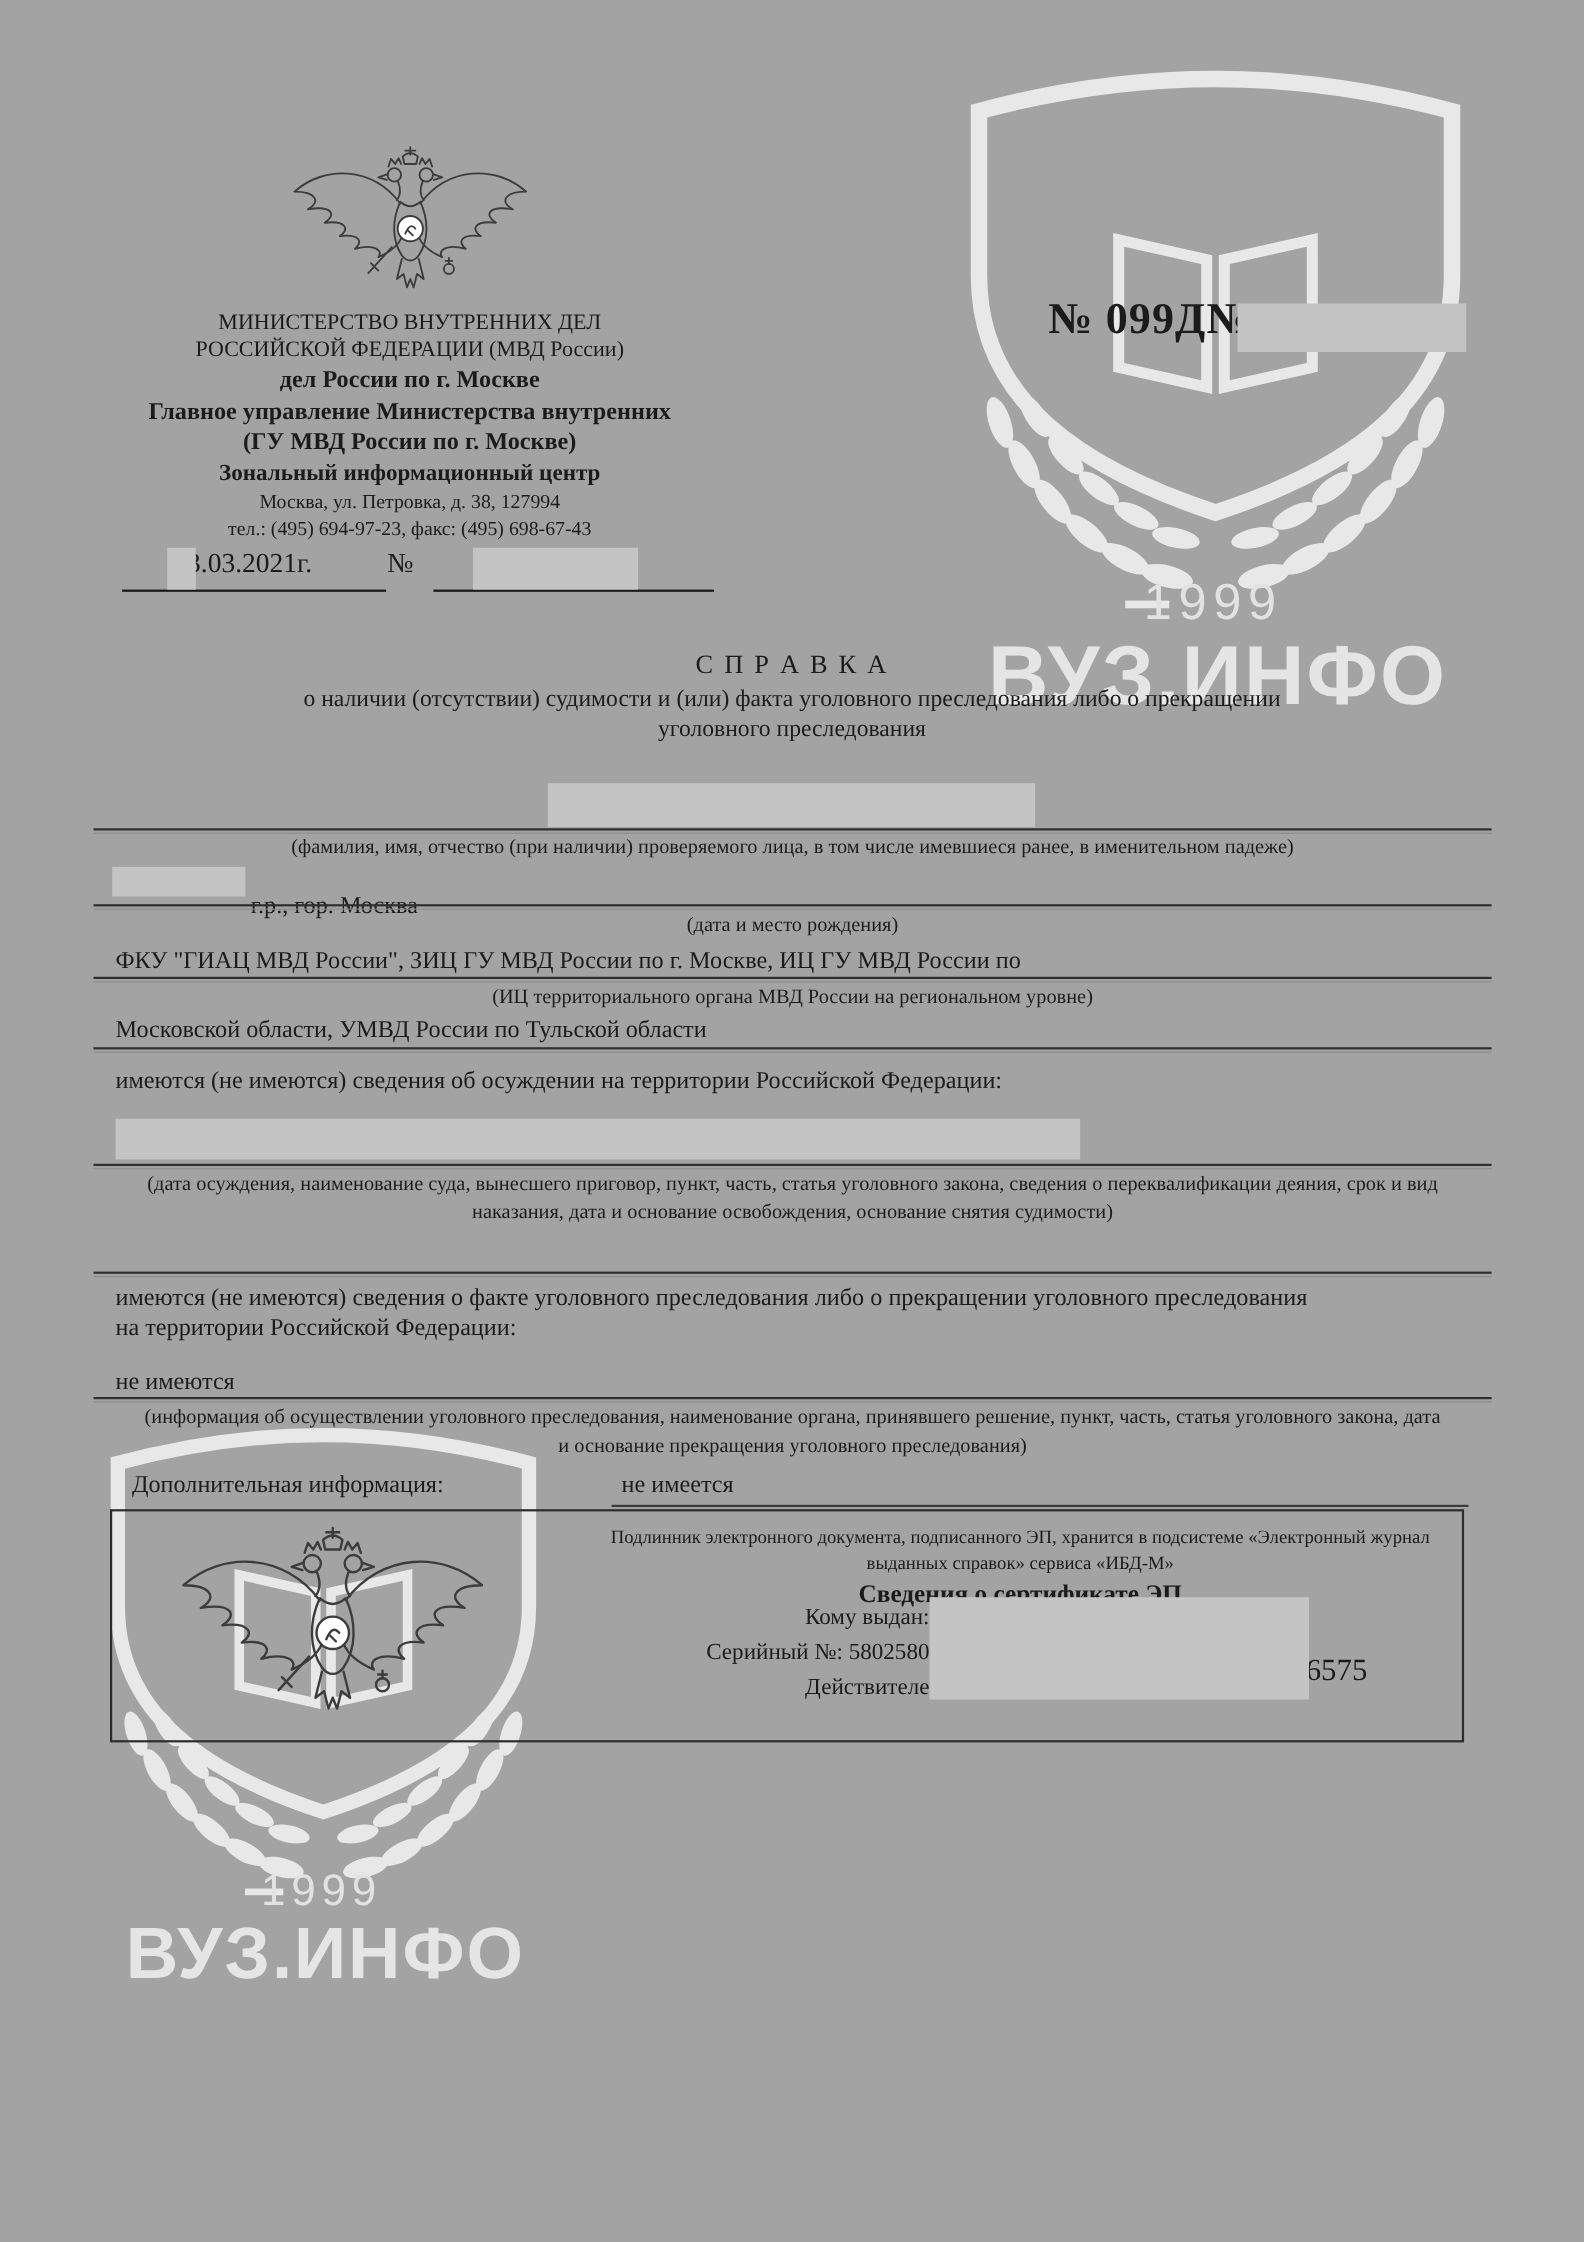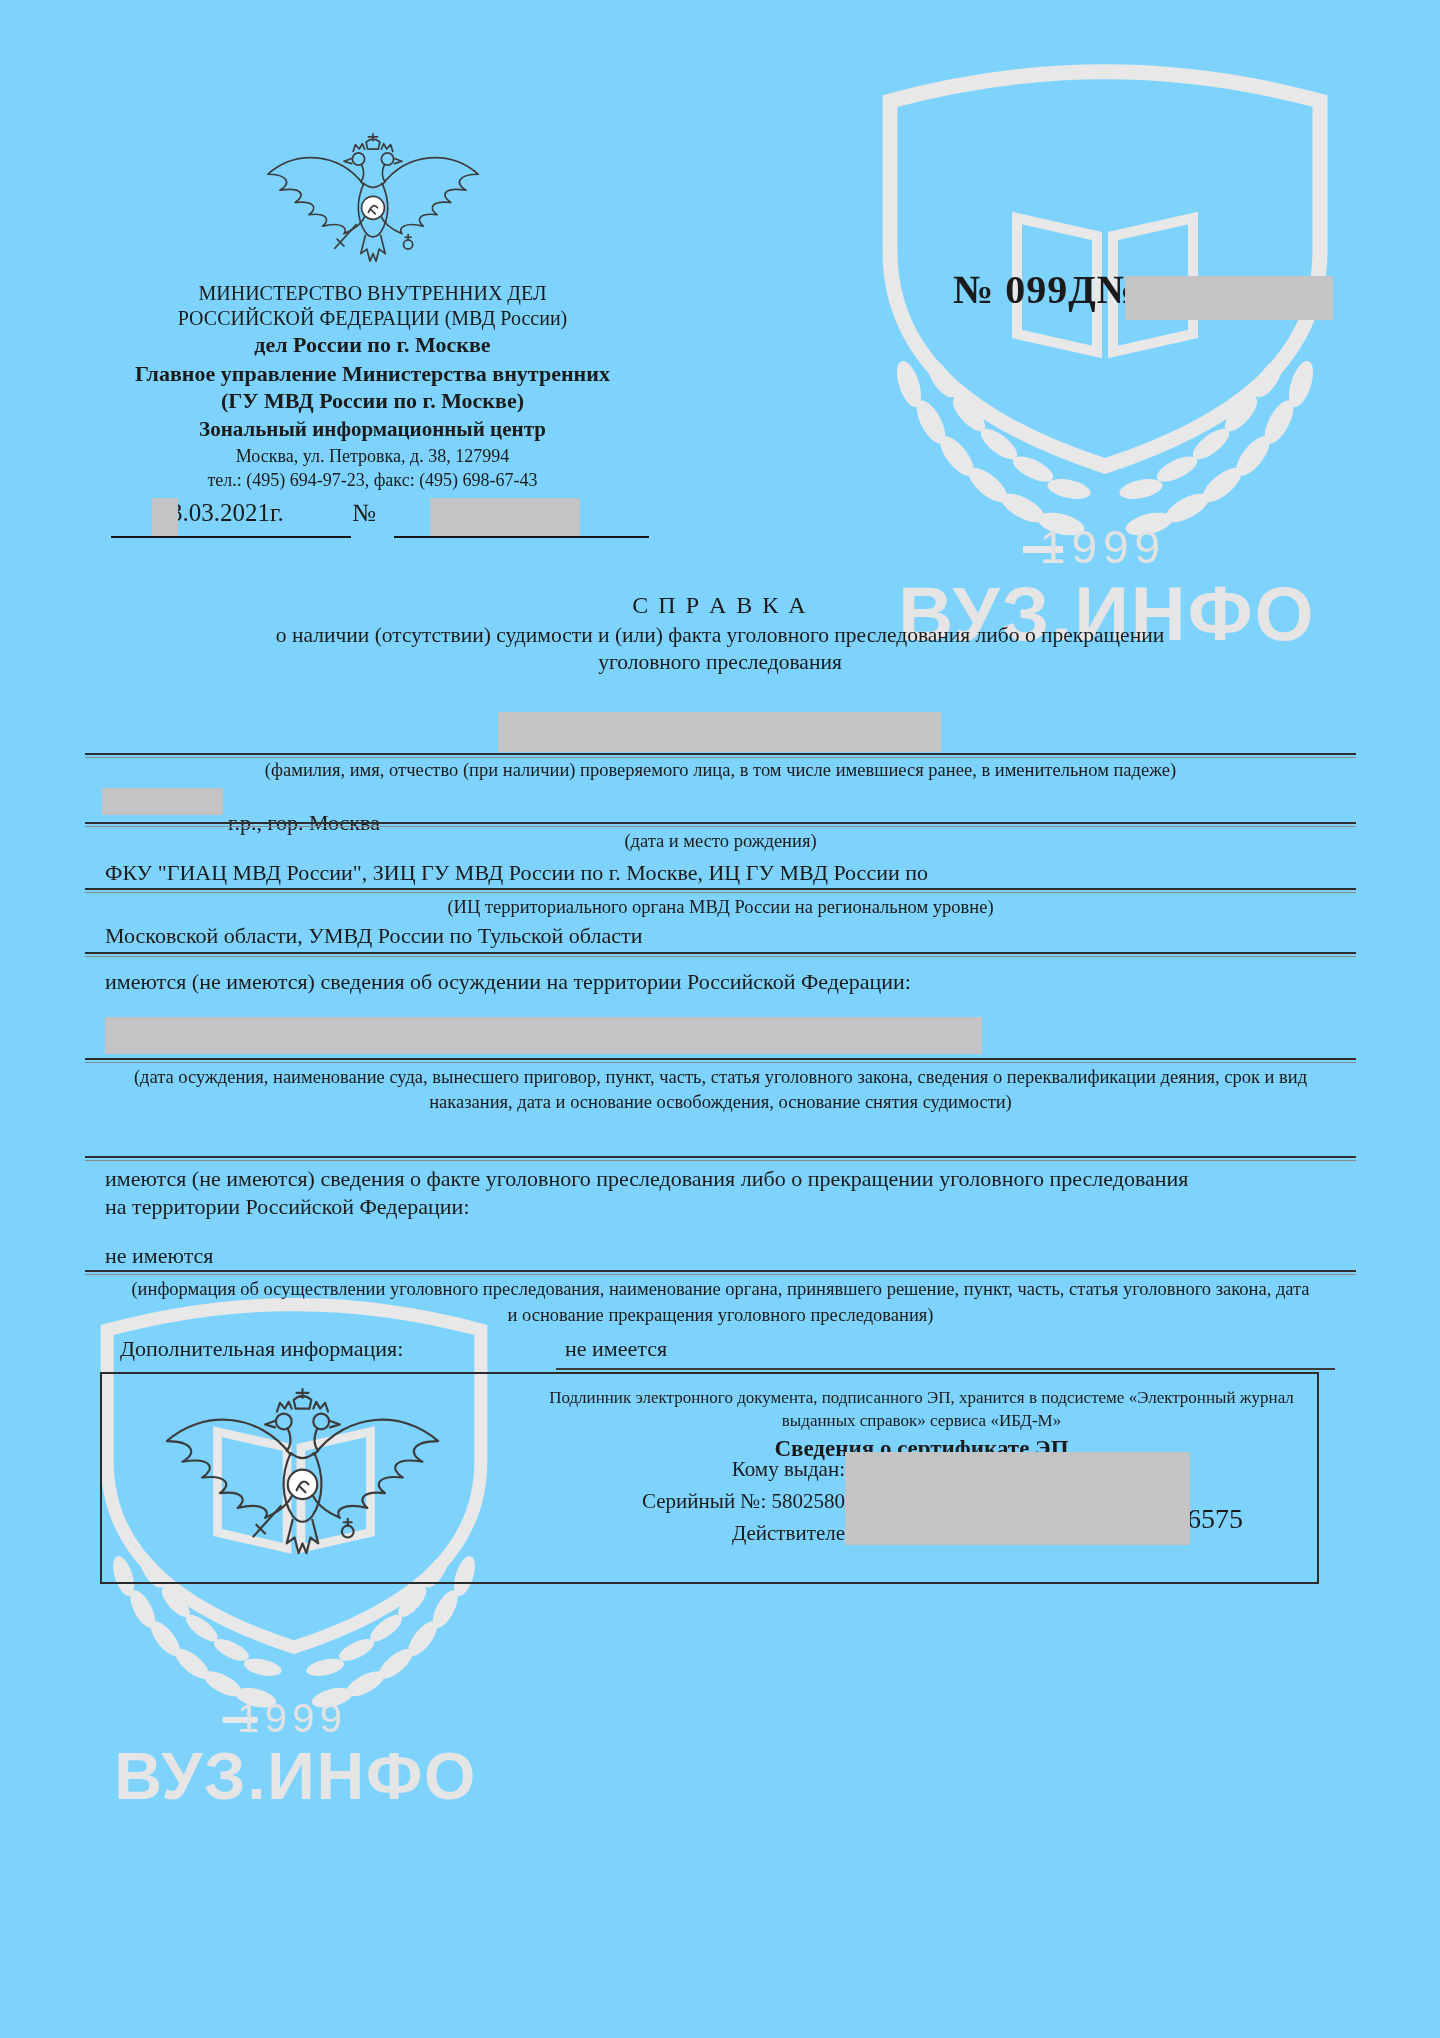--- a/index.html
+++ b/index.html
@@ -1,17 +1,17 @@
 <!DOCTYPE html>
 <html><head>
 <meta charset="utf-8">
 <style>
   html,body{margin:0;padding:0;background:#ffffff;}
   .page{
-    position:relative;width:1440px;height:2038px;background:#7dd3fc;overflow:hidden;
+    position:relative;width:1440px;height:2038px;background:#a3a3a3;overflow:hidden;
     font-family:"Liberation Serif","DejaVu Serif",serif;color:#1b1b1b;
   }
   
   .wm{position:absolute;z-index:0;}
   
   .letterhead{position:absolute;left:100px;top:130px;width:545px;text-align:center;z-index:1;}
   .letterhead .emblem{display:block;margin:0 auto 6px auto;}
   .lh-sm{font-size:20px;line-height:25px;}
   .lh-bold{font-size:22px;line-height:27px;font-weight:bold;}
   .lh-bold2{font-size:21px;line-height:26px;font-weight:bold;}
@@ -26,21 +26,21 @@
   .titleblock{position:absolute;left:85px;top:588px;width:1270px;text-align:center;z-index:1;}
   .titleblock .t{font-size:24px;line-height:34px;letter-spacing:2px;}
   .titleblock .sub{font-size:21.5px;line-height:27px;}
   
   .content{position:absolute;left:85px;top:705px;width:1271px;height:700px;z-index:1;}
   .content .body-line{position:absolute;font-size:22px;line-height:26px;white-space:nowrap;}
   .content .caption{position:absolute;left:0;width:100%;text-align:center;font-size:18.5px;line-height:24px;}
   .rule{position:absolute;left:0;width:100%;height:2px;border-top:2px solid #2e2e2e;border-bottom:1px solid #8a8a8a;}
   .sline{position:absolute;border-top:2.5px solid #3a3a3a;}
   
-  .certbox{position:absolute;left:100px;top:1372px;width:1215px;height:208px;border:2px solid #2b2b2b;background:transparent;z-index:1;}
+  .certbox{position:absolute;left:100px;top:1372px;width:1215px;height:208px;border:2px solid #2b2b2b;background:transparent;z-index:1;padding-left:12px;}
   .certbox .small{position:absolute;left:430px;right:6px;text-align:center;font-size:17px;line-height:22px;}
   .certbox .ctitle{position:absolute;left:430px;right:6px;text-align:center;font-size:23px;font-weight:bold;}
   .certbox .clabel{position:absolute;left:340px;width:403px;text-align:right;font-size:21px;line-height:26px;white-space:nowrap;}
   .certbox .csuffix{position:absolute;left:1057px;font-size:28px;margin-top:15px;}
   svg text{font-family:"Liberation Sans","DejaVu Sans",sans-serif;}
 </style>
 </head>
 <body>
 
 <svg width="0" height="0" style="position:absolute" aria-hidden="true">

